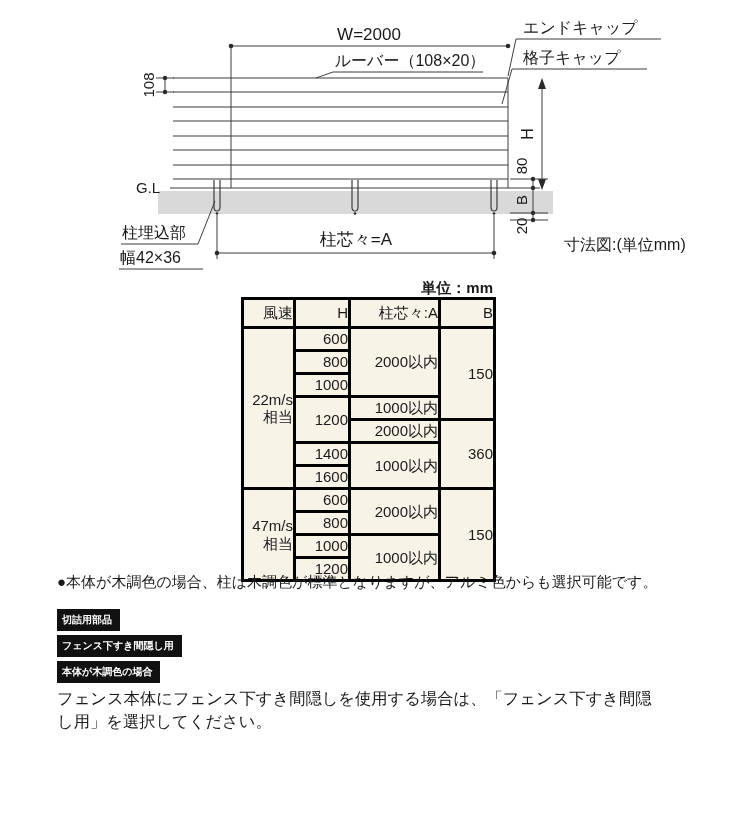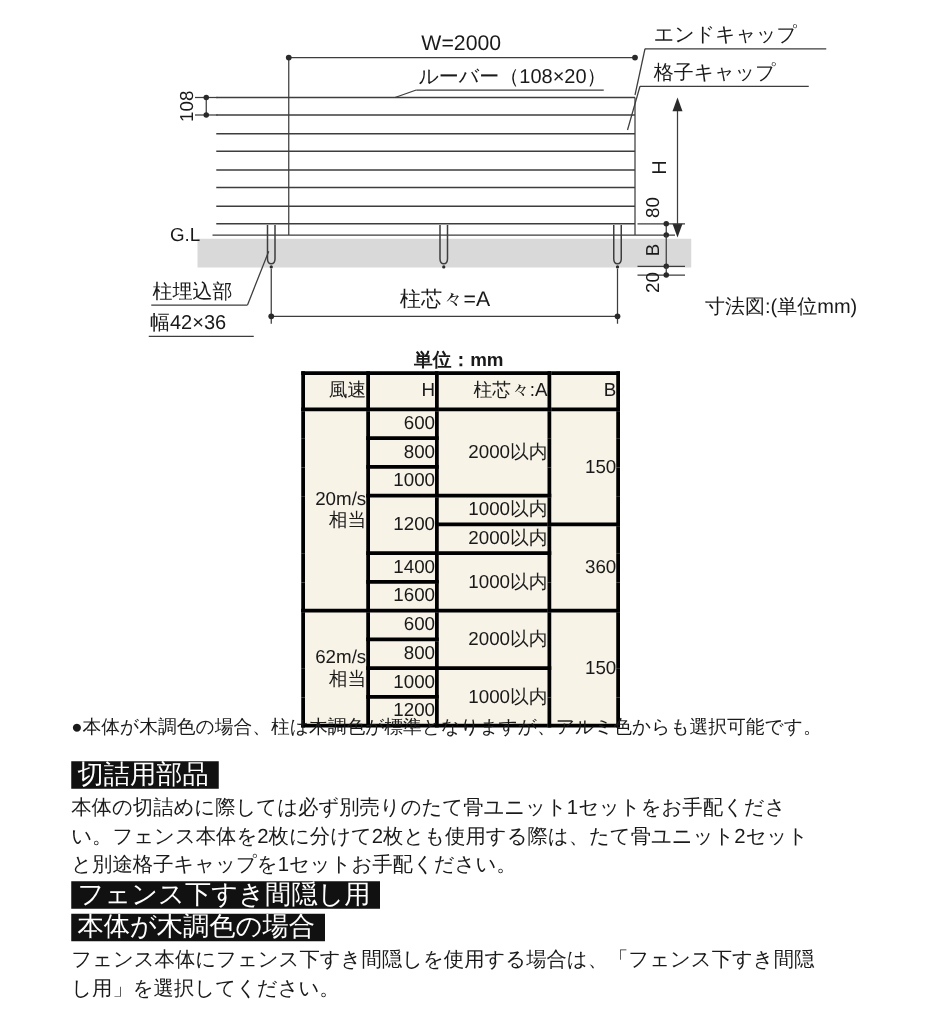--- a/index.html
+++ b/index.html
@@ -14,40 +14,40 @@
   .diagram line, .diagram path, .diagram polyline{stroke:#3d3d3d;fill:none;}
   .louver{stroke:#5c5c5c;stroke-width:1.2;}
   .thin{stroke-width:1;}
   .dot{fill:#2a2a2a;stroke:none;}
   .arrow{fill:#2a2a2a;stroke:none;}
   .ground{fill:#d9d9d9;stroke:none;}
   .post{fill:#ffffff;stroke:#3d3d3d;stroke-width:1.2;}
   
   .unit-label{
     position:absolute;left:241px;top:279px;width:252px;
-    text-align:center;font-size:15px;font-weight:600;
+    text-align:right;font-size:15px;font-weight:600;
   }
   table.spec{
     position:absolute;left:241px;top:297px;border-collapse:collapse;
     border:2px solid #3b3b3b;table-layout:fixed;
   }
   table.spec th, table.spec td{
     border:3px solid #000000;background:#f7f3e7;text-align:right;
     font-size:15px;font-weight:400;padding:0;line-height:1.15;
     white-space:pre-line;
   }
   table.spec th{height:26px;}
   table.spec td{height:20px;}
   col.c-wind{width:52px;} col.c-h{width:55px;} col.c-a{width:90px;} col.c-b{width:55px;}
   
   .notes{position:absolute;left:57px;top:571px;width:660px;}
   .bullet-note{font-size:15px;line-height:21px;margin:0 0 17px 0;font-weight:500;}
   .badge{
     display:inline-block;background:#111111;color:#ffffff;
-    font-size:21px;font-weight:400;line-height:18px;padding:2px 8px 2px 5px;
+    font-size:10px;font-weight:700;line-height:18px;padding:2px 8px 2px 5px;
     margin:0 0 4px 0;
   }
   .para{font-size:16.3px;line-height:23px;margin:0 0 1px 0;width:602px;font-weight:500;}
 </style>
 </head>
 <body>
 
 <svg class="diagram" width="740" height="276" viewBox="0 0 740 276">
 
   <rect class="ground" x="158" y="191" width="395" height="23"></rect>
@@ -177,21 +177,21 @@
   <thead>
     <tr>
         <th>風速</th>
         <th>H</th>
         <th>柱芯々:A</th>
         <th>B</th>
       </tr>
   </thead>
   <tbody>
       <tr>
-        <td rowspan="7">20m/s
+        <td rowspan="7">22m/s
 相当</td>
         <td>600</td>
         <td rowspan="3">2000以内</td>
         <td rowspan="4">150</td>
       </tr>
       <tr>
         <td>800</td>
       </tr>
       <tr>
         <td>1000</td>
@@ -205,21 +205,21 @@
         <td rowspan="3">360</td>
       </tr>
       <tr>
         <td>1400</td>
         <td rowspan="2">1000以内</td>
       </tr>
       <tr>
         <td>1600</td>
       </tr>
       <tr>
-        <td rowspan="4">62m/s
+        <td rowspan="4">47m/s
 相当</td>
         <td>600</td>
         <td rowspan="2">2000以内</td>
         <td rowspan="4">150</td>
       </tr>
       <tr>
         <td>800</td>
       </tr>
       <tr>
         <td>1000</td>
@@ -229,21 +229,20 @@
         <td>1200</td>
       </tr>
     </tbody>
 </table>
 
 <div class="notes">
   <p class="bullet-note">●本体が木調色の場合、柱は木調色が標準となりますが、アルミ色からも選択可能です。</p>
 
   <div>
     <div class="badge">切詰用部品</div>
-    <p class="para">本体の切詰めに際しては必ず別売りのたて骨ユニット1セットをお手配ください。フェンス本体を2枚に分けて2枚とも使用する際は、たて骨ユニット2セットと別途格子キャップを1セットお手配ください。</p>
   </div>
 
   <div>
     <div class="badge">フェンス下すき間隠し用</div>
   </div>
 
   <div>
     <div class="badge">本体が木調色の場合</div>
     <p class="para">フェンス本体にフェンス下すき間隠しを使用する場合は、「フェンス下すき間隠し用」を選択してください。</p>
   </div>

